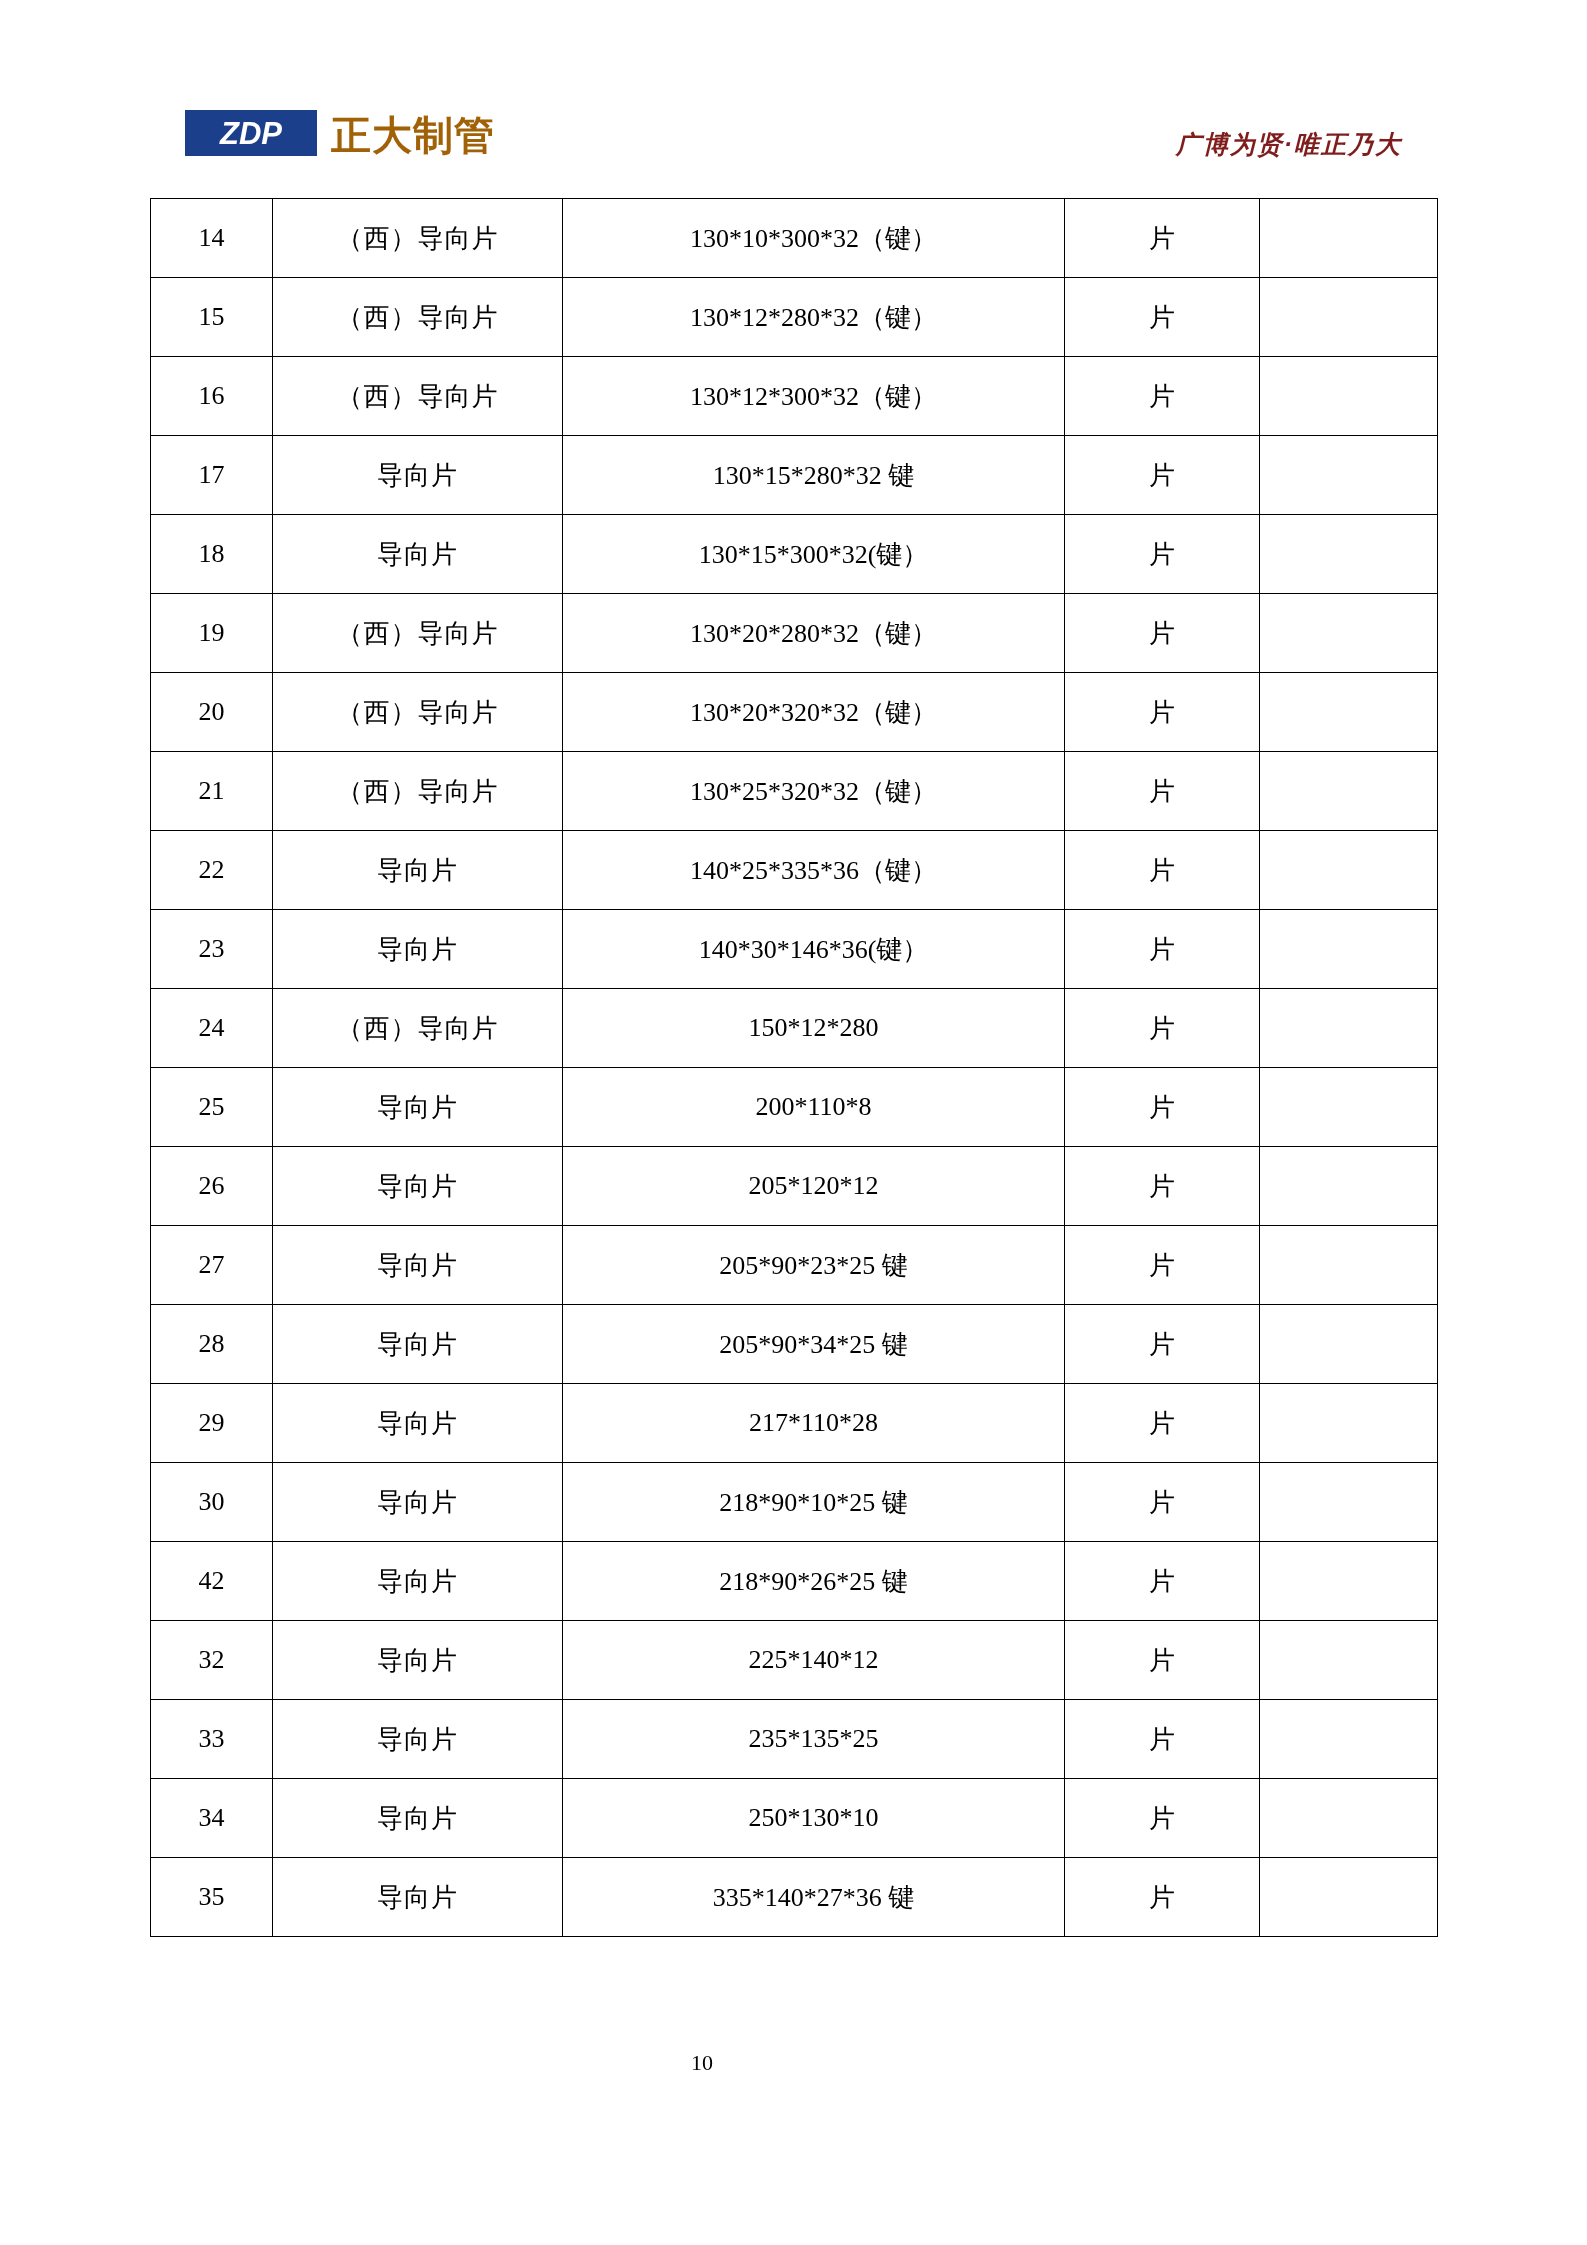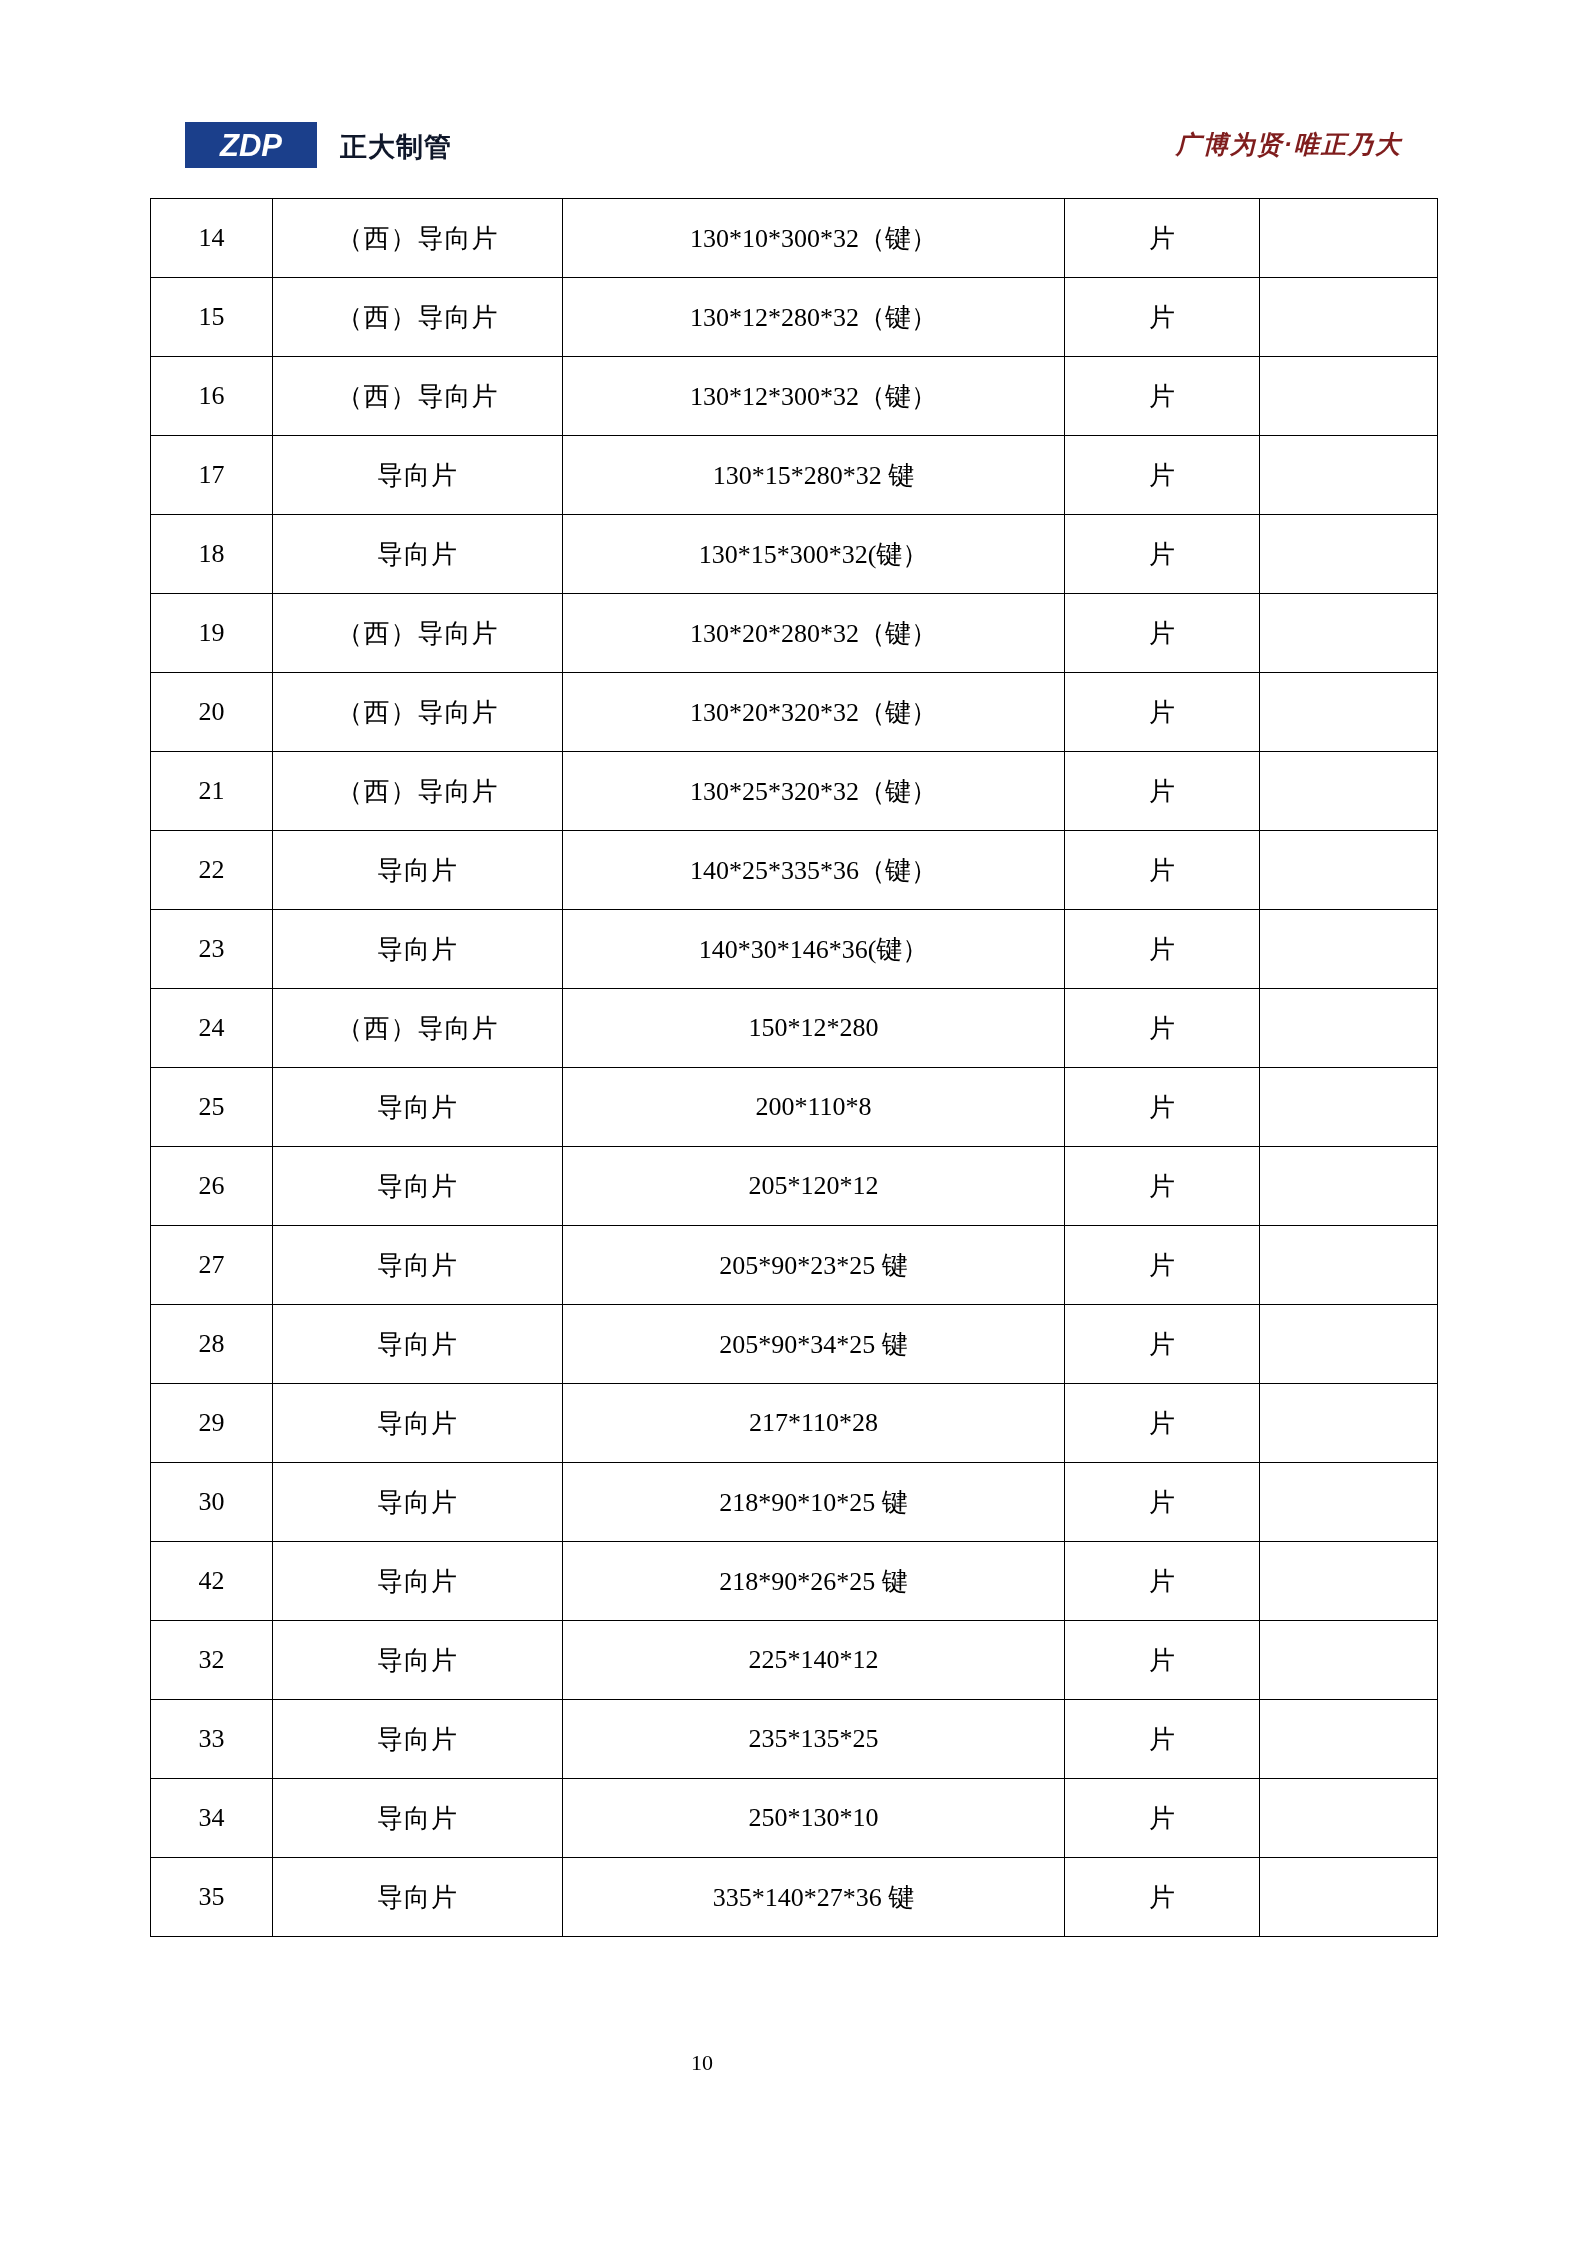--- a/index.html
+++ b/index.html
@@ -28,32 +28,31 @@
     top: 110px;
     width: 1587px;
     height: 70px;
   }
   .logo-block {
     position: absolute;
     left: 185px;
     top: 0px;
     display: flex;
     align-items: center;
-    gap: 23px;
-    margin-top: 12px;
+    gap: 14px;
   }
   .logo-mark {
     display: block;
   }
   .logo-text {
     font-family: "Liberation Sans", sans-serif;
     font-weight: bold;
-    font-size: 27px;
+    font-size: 40px;
     letter-spacing: 1px;
-    color: #0f172a;
+    color: #a16207;
     line-height: 1;
   }
   .slogan {
     position: absolute;
     right: 185px;
     top: 18px;
     font-family: "Liberation Sans", sans-serif;
     font-weight: bold;
     font-style: italic;
     font-size: 25px;

